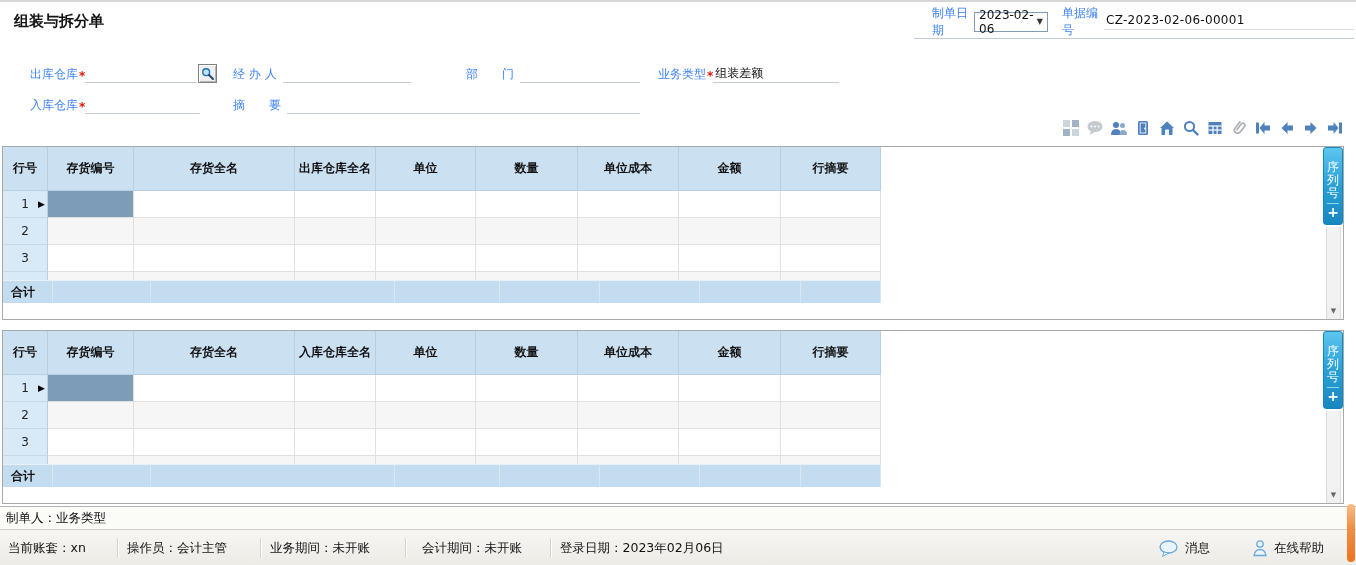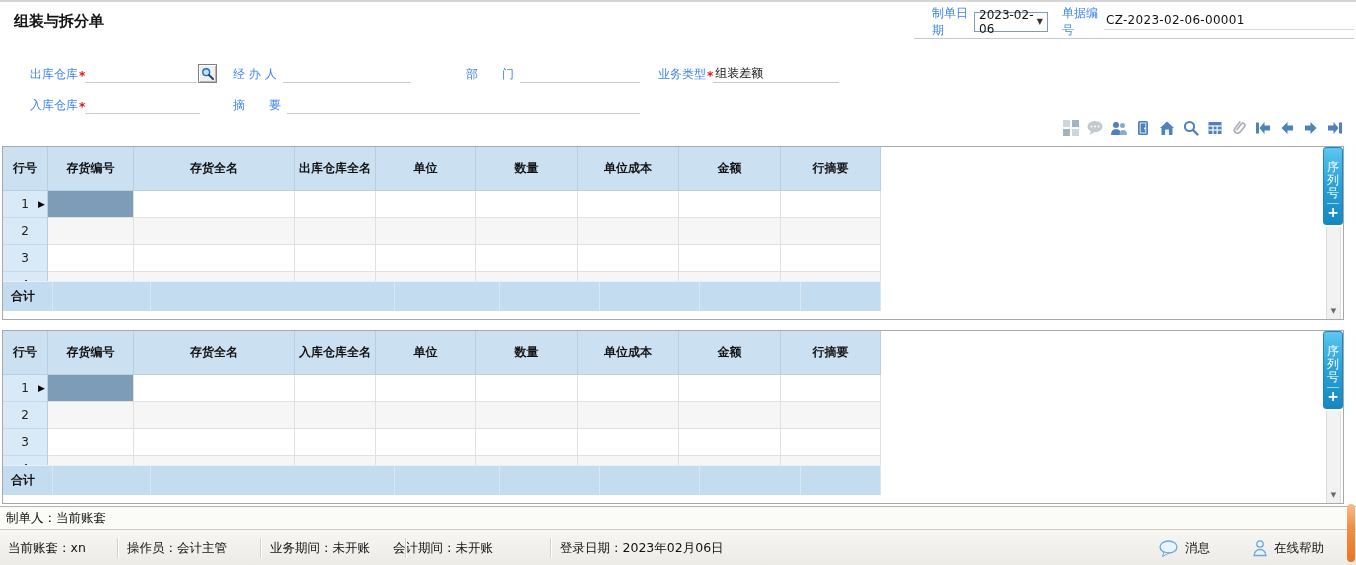--- a/index.html
+++ b/index.html
@@ -37,21 +37,21 @@
   .ghead { display:flex; height:44px; }
   .hc { background:#cbe1f2; border-right:1px solid #b9cfdf; border-bottom:1px solid #b9cfdf;
         font-weight:bold; color:#111; display:flex; align-items:center; justify-content:center; }
   .gr { display:flex; height:27px; background:#fff; }
   .gr.alt .cell { background:#f6f6f6; }
   .cell { border-right:1px solid #e0e0e0; border-bottom:1px solid #e0e0e0; position:relative; background:#fff; }
   .cell.rn { background:#d8eaf8 !important; border-right:1px solid #b9cfdf; border-bottom:1px solid #c6d9e8;
              display:flex; align-items:center; justify-content:center; color:#222; }
   .cell.sel { background:#7d9cb8 !important; }
   .mark { position:absolute; right:2px; font-size:9px; color:#000; line-height:27px; }
-  .gtotal { position:absolute; left:0; bottom:8px; display:flex; height:30px; }
+  .gtotal { position:absolute; left:0; bottom:16px; display:flex; height:23px; }
   .tc { background:#c3dcef; border-right:1px solid #d9e7f2; border-top:1px solid #e8f1f8;
         font-weight:bold; color:#111; display:flex; align-items:center; padding-left:8px; }
 
   
   .rail { position:absolute; top:0; right:0; width:20px; bottom:0; }
   .serial { position:absolute; top:0; left:0; width:20px; height:78px; border-radius:3px;
             background:linear-gradient(180deg,#5cc6ef 0%,#2da3da 45%,#1787c0 100%);
             border:1px solid #1787c0; color:#fff; display:flex; flex-direction:column;
             align-items:center; padding-top:13px; cursor:pointer; }
   .serial-text { width:13px; line-height:13px; font-size:12px; word-break:break-all; text-align:center; }
@@ -381,21 +381,21 @@
         <div class="sdown">▼</div>
       </div>
       <div class="serial">
         <span class="serial-text">序列号</span>
         <span class="serial-div"></span>
         <span class="plus">+</span>
       </div>
     </div>
   </div>
 
-  <div class="maker">制单人：当前账套</div>
+  <div class="maker">制单人：业务类型</div>
 
   <div class="status">
     <div class="sright" style="right:146px;">
       <svg width="20" height="17" viewBox="0 0 20 17">
         <ellipse cx="9.5" cy="7" rx="8.5" ry="6" fill="#eaf4fc" stroke="#6aa7dc" stroke-width="1.3"></ellipse>
         <polygon points="5,12 3.5,16.5 10,13" fill="#eaf4fc" stroke="#6aa7dc" stroke-width="1"></polygon>
       </svg>
       <span>消息</span>
     </div>
     <div class="sright" style="right:32px;">
@@ -403,20 +403,20 @@
         <circle cx="8" cy="5" r="3.2" fill="#eaf4fc" stroke="#6aa7dc" stroke-width="1.3"></circle>
         <path d="M2 16.5 q1-6 6-6 q5 0 6 6 Z" fill="#eaf4fc" stroke="#6aa7dc" stroke-width="1.3"></path>
       </svg>
       <span>在线帮助</span>
     </div>
   <div class="sitem" style="left: 8px;"><span>当前账套：</span><span>xn</span></div>
       <div class="sitem" style="left: 127px;"><span>操作员：</span><span>会计主管</span></div>
       <div class="ssep" style="left: 117px;"></div>
       <div class="sitem" style="left: 270px;"><span>业务期间：</span><span>未开账</span></div>
       <div class="ssep" style="left: 260px;"></div>
-      <div class="sitem" style="left: 393px;"><span>会计期间：</span><span>未开账</span></div>
+      <div class="sitem" style="left: 422px;"><span>会计期间：</span><span>未开账</span></div>
       <div class="ssep" style="left: 405px;"></div>
       <div class="sitem" style="left: 560px;"><span>登录日期：</span><span>2023年02月06日</span></div>
       <div class="ssep" style="left: 550px;"></div>
     </div>
 
   <div class="orange"></div>
 </div>
 
 </body></html>

